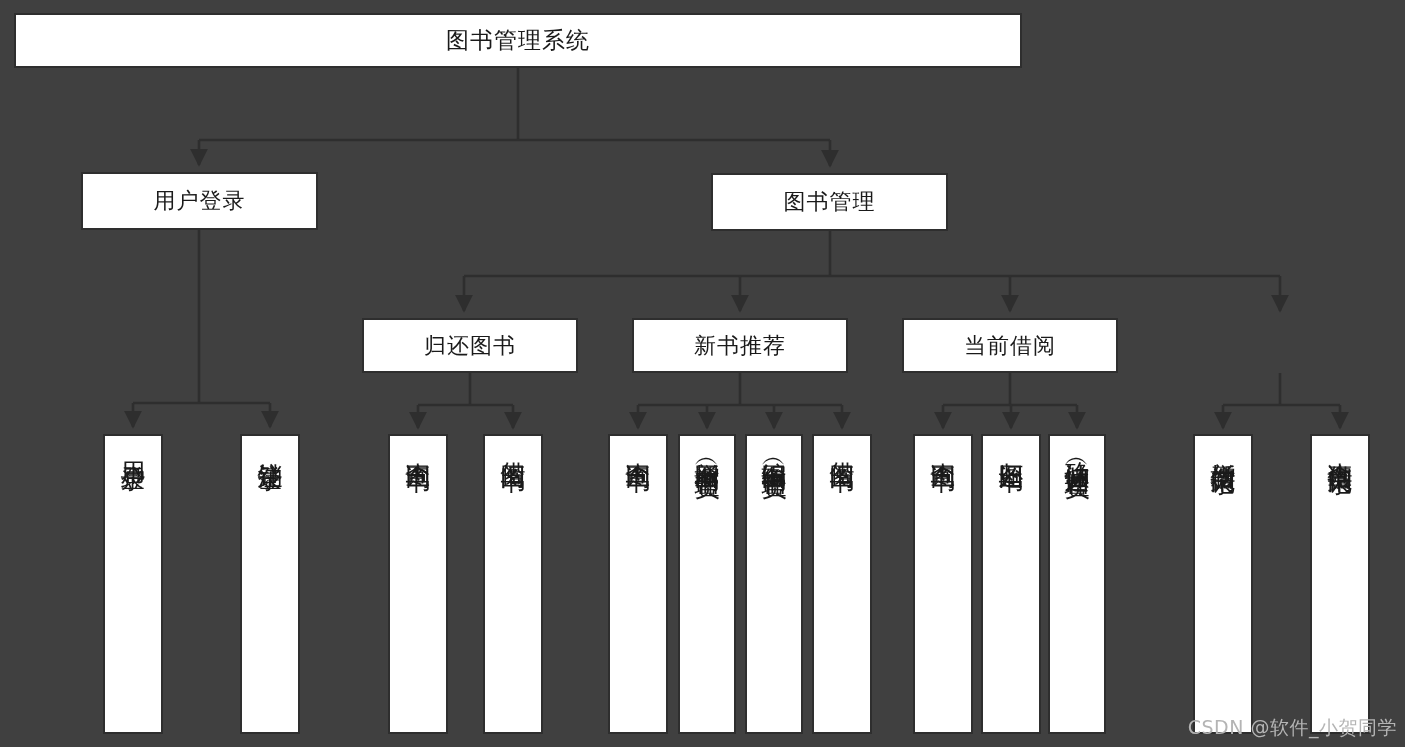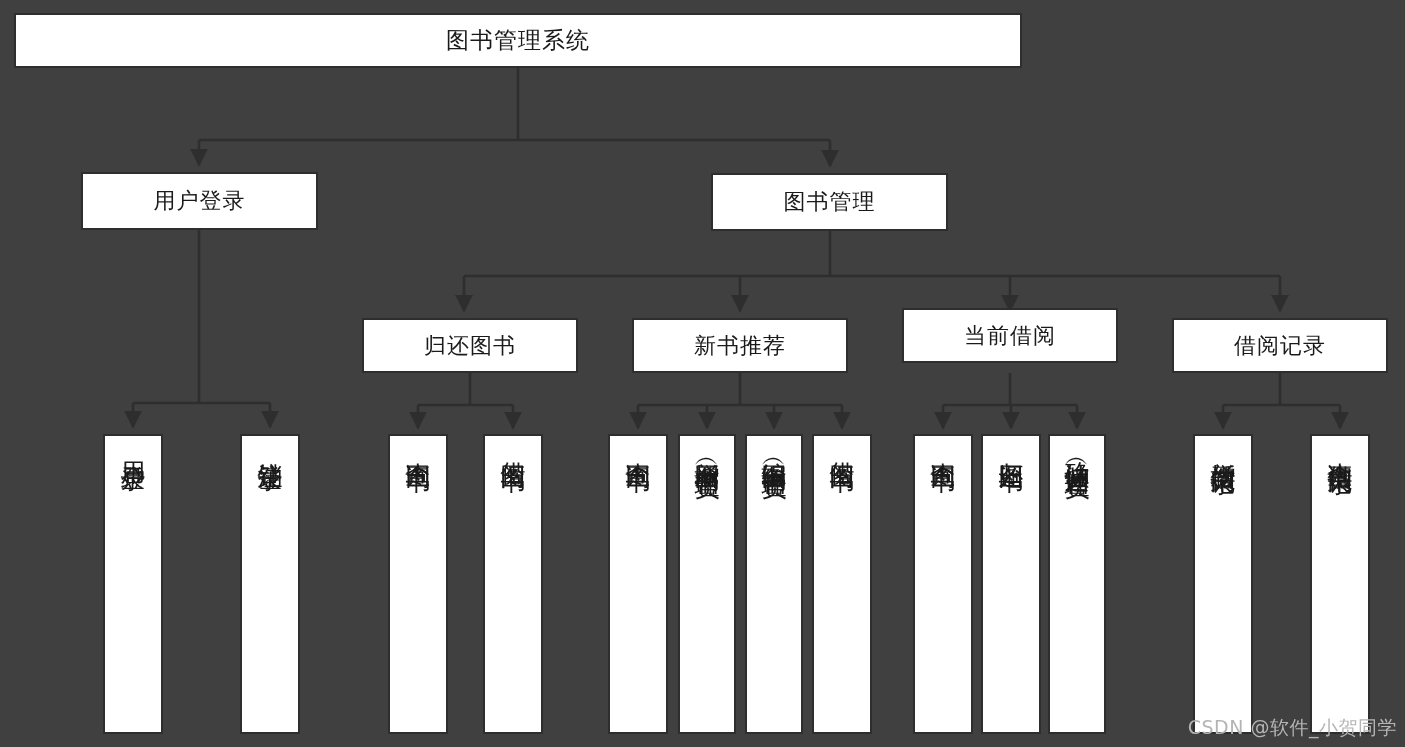--- a/index.html
+++ b/index.html
@@ -132,25 +132,22 @@
   <div class="node horizontal" style="left:711px; top:173px; width:237px; height:58px;">
     <span>图书管理</span>
   </div>
 
   <div class="node horizontal" style="left:362px; top:318px; width:216px; height:55px;">
     <span>归还图书</span>
   </div>
   <div class="node horizontal" style="left:632px; top:318px; width:216px; height:55px;">
     <span>新书推荐</span>
   </div>
-  <div class="node horizontal" style="left:902px; top:308px; width:216px; height:55px;">
+  <div class="node horizontal" style="left:902px; top:318px; width:216px; height:55px;">
     <span>当前借阅</span>
-  </div>
-  <div class="node horizontal" style="left:1172px; top:318px; width:216px; height:55px;">
-    <span>借阅记录</span>
   </div>
 
   <div class="node vertical" style="left:103px; top:434px; width:60px; height:300px;">
     <span class="vlabel">用户登录</span>
   </div>
   <div class="node vertical" style="left:240px; top:434px; width:60px; height:300px;">
     <span class="vlabel">注销登录</span>
   </div>
 
   <div class="node vertical" style="left:388px; top:434px; width:60px; height:300px;">

